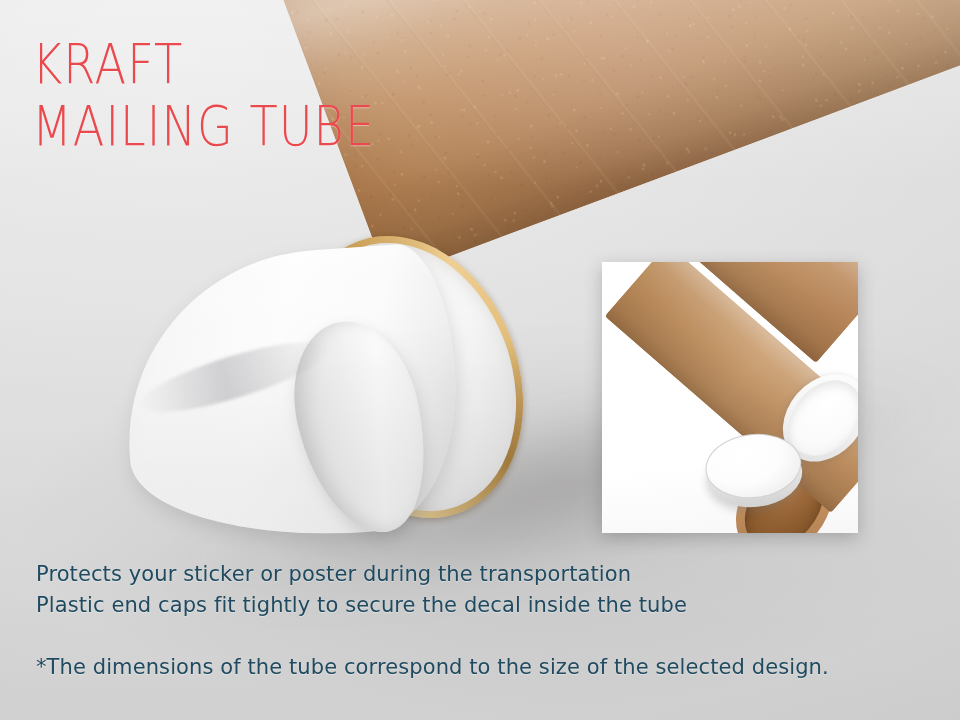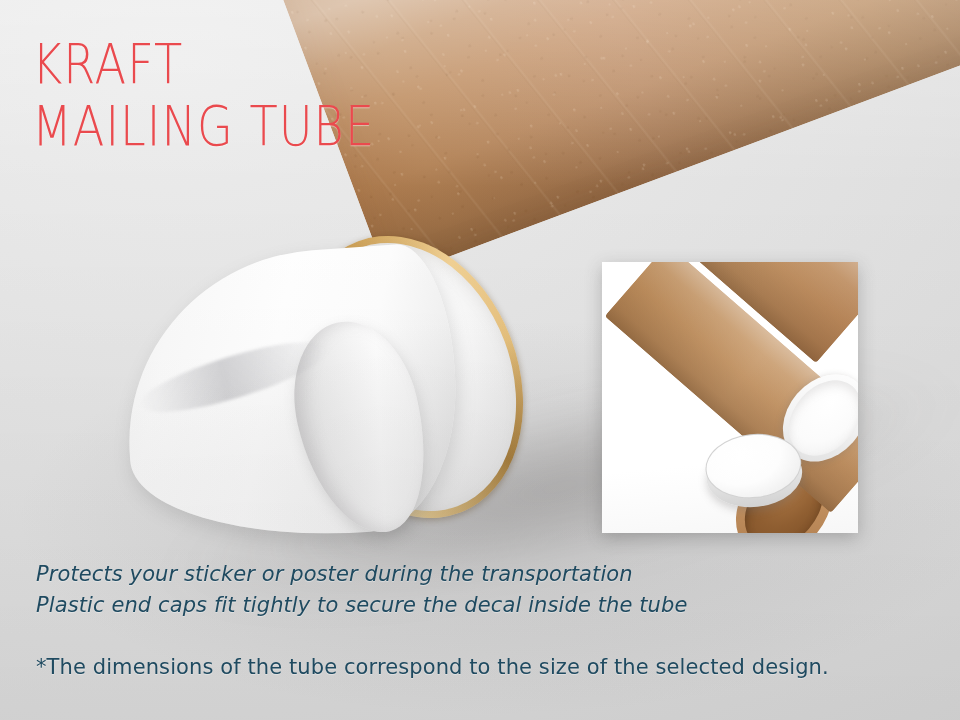--- a/index.html
+++ b/index.html
@@ -310,21 +310,20 @@
     transform-origin: 0 50%;
     white-space: nowrap;
     text-shadow: 0 1px 1px rgba(255,255,255,0.45);
   }
 
   .body-block {
     position: absolute;
     left: 36px;
     top: 558px;
     z-index: 9;
-    font-style: italic;
   }
   .body-line {
     font-family: "DejaVu Sans", sans-serif;
     font-weight: 400;
     font-size: 22px;
     line-height: 31px;
     letter-spacing: 0.1px;
     color: #1f4a60;
     transform: scaleX(0.955);
     transform-origin: 0 50%;

